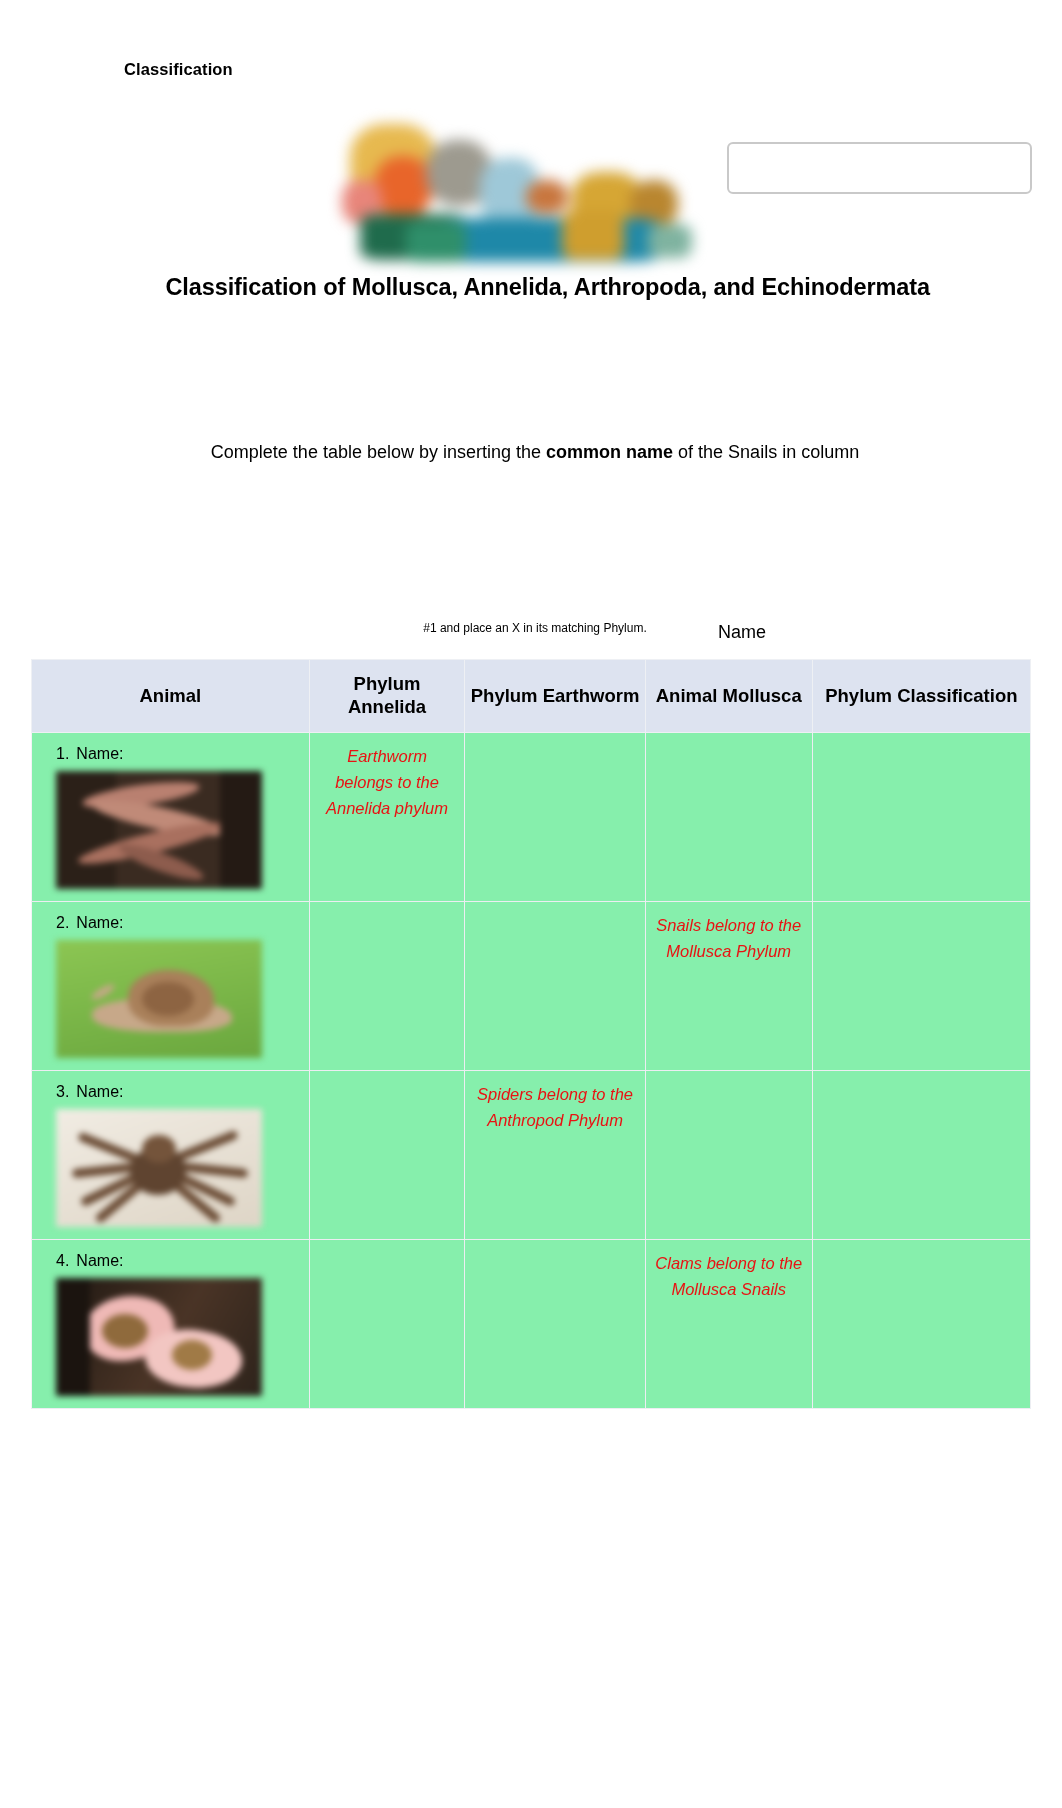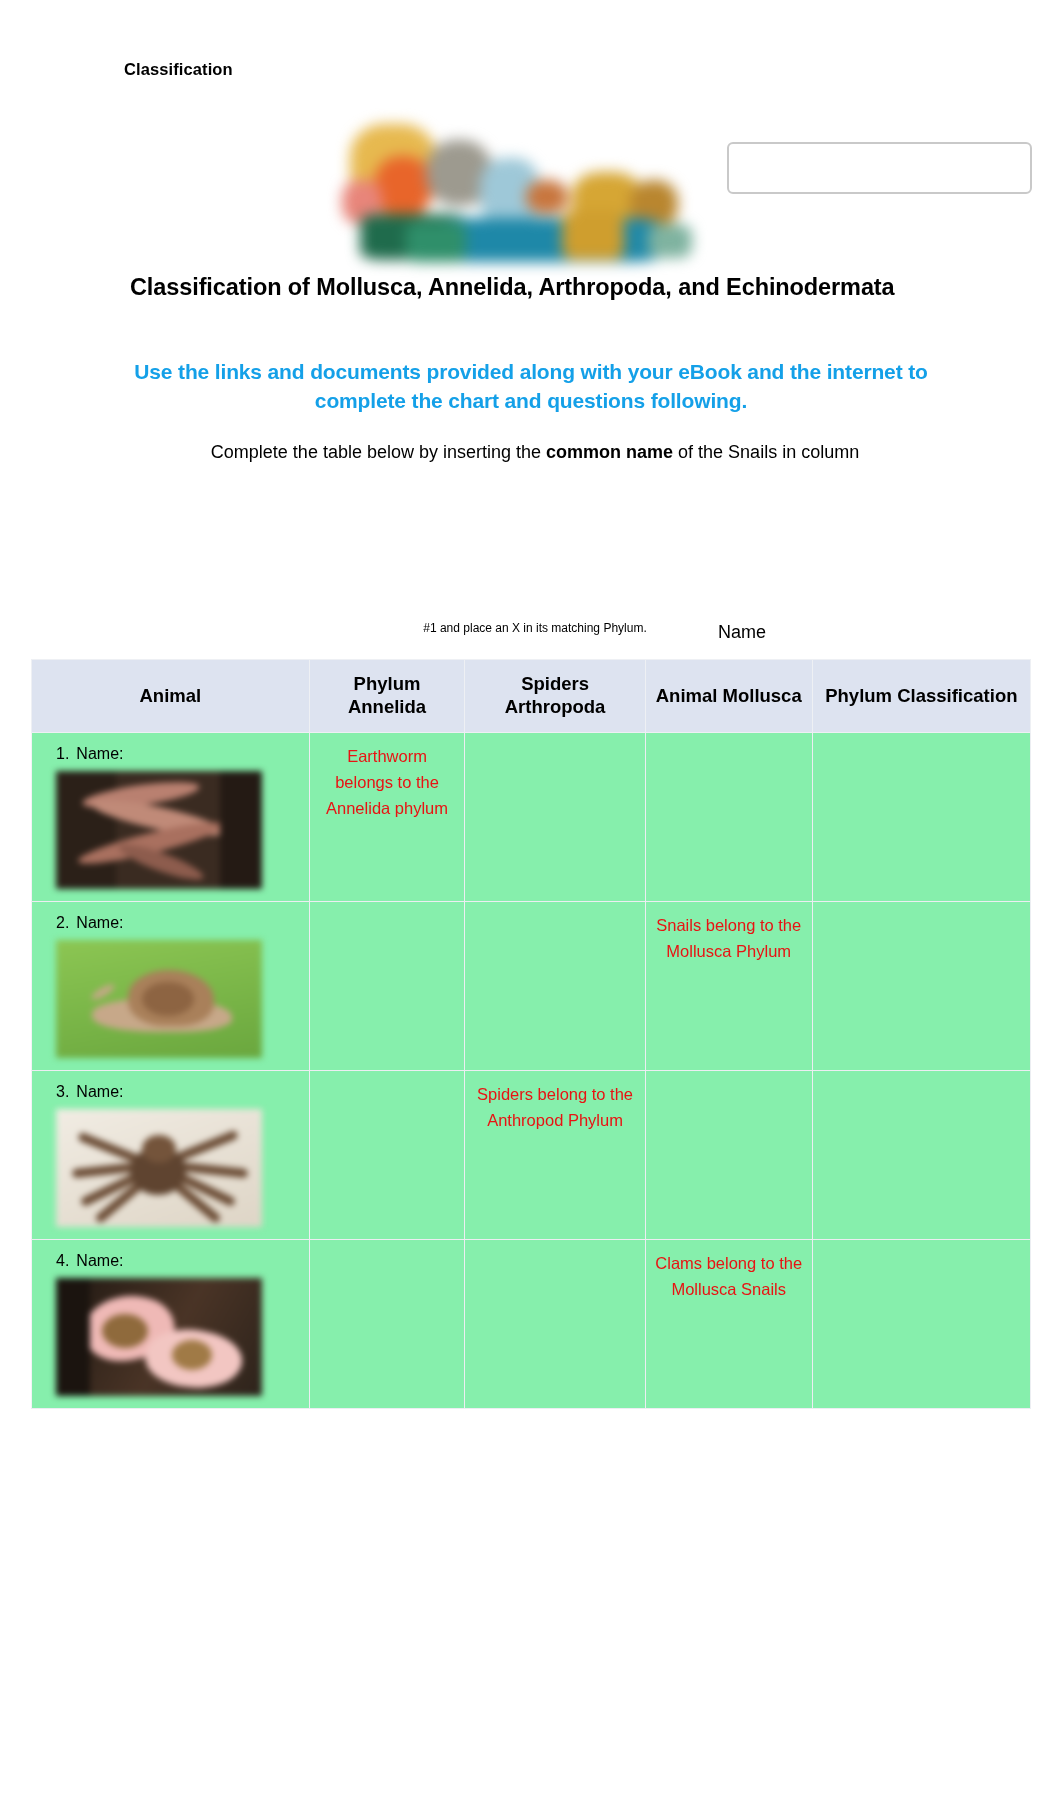--- a/index.html
+++ b/index.html
@@ -61,21 +61,21 @@
     background: #ffffff;
     box-sizing: border-box;
   }
 
   
   .main-title {
     position: absolute;
     left: 130px;
     top: 272px;
     width: 800px;
-    text-align: left;
+    text-align: right;
     font-size: 23.5px;
     font-weight: bold;
     line-height: 1.28;
     letter-spacing: -0.1px;
   }
 
   .blue-instruction {
     position: absolute;
     left: 100px;
     top: 358px;
@@ -159,20 +159,21 @@
     padding: 10px 8px;
     min-height: 150px;
     box-sizing: border-box;
     text-align: center;
   }
   .red-note {
     color: #e81313;
     font-size: 16.5px;
     line-height: 1.58;
     text-align: center;
+    font-style: italic;
   }
 
   .name-line {
     font-size: 16px;
     margin: 4px 0 8px 14px;
     white-space: nowrap;
   }
   .name-line .num { margin-right: 7px; }
 
   
@@ -318,42 +319,41 @@
       <div class="b-shape" style="left:76px;top:104px;width:60px;height:40px;background:#2f8f6a;border-radius:20%;"></div>
       <div class="b-shape" style="left:232px;top:92px;width:62px;height:50px;background:#cf9e2e;border-radius:20%;"></div>
       <div class="b-shape" style="left:318px;top:106px;width:44px;height:34px;background:#7fb3a0;border-radius:30%;"></div>
     </div>
   </div>
 
   <div class="name-box"></div>
 
   <div class="main-title">Classification of Mollusca, Annelida, Arthropoda, and Echinodermata</div>
 
-  <div class="blue-instruction">Use the links and documents provided along with your eBook and the internet to complete the chart and questions following.</div>
 
   <div class="para-1">
     <span>Complete the table below by inserting the </span><b>common name</b><span> of the Snails in column</span>
   </div>
 
   <div class="para-2">#1 and place an X in its matching Phylum.</div>
   <div class="overlap-name">Name</div>
 
   <table class="chart">
     <colgroup>
       <col class="c-animal">
         <col class="c-ann">
         <col class="c-art">
         <col class="c-mol">
         <col class="c-ech">
     </colgroup>
     <thead>
       <tr>
         <th>Animal</th>
         <th>Phylum Annelida</th>
-        <th>Spiders Arthropoda</th>
+        <th>Phylum Earthworm</th>
         <th>Animal Mollusca</th>
         <th>Phylum Classification</th>
       </tr>
     </thead>
     <tbody>
 
       <tr>
         <td>
           <div class="cell-inner">
             <div class="name-line">

